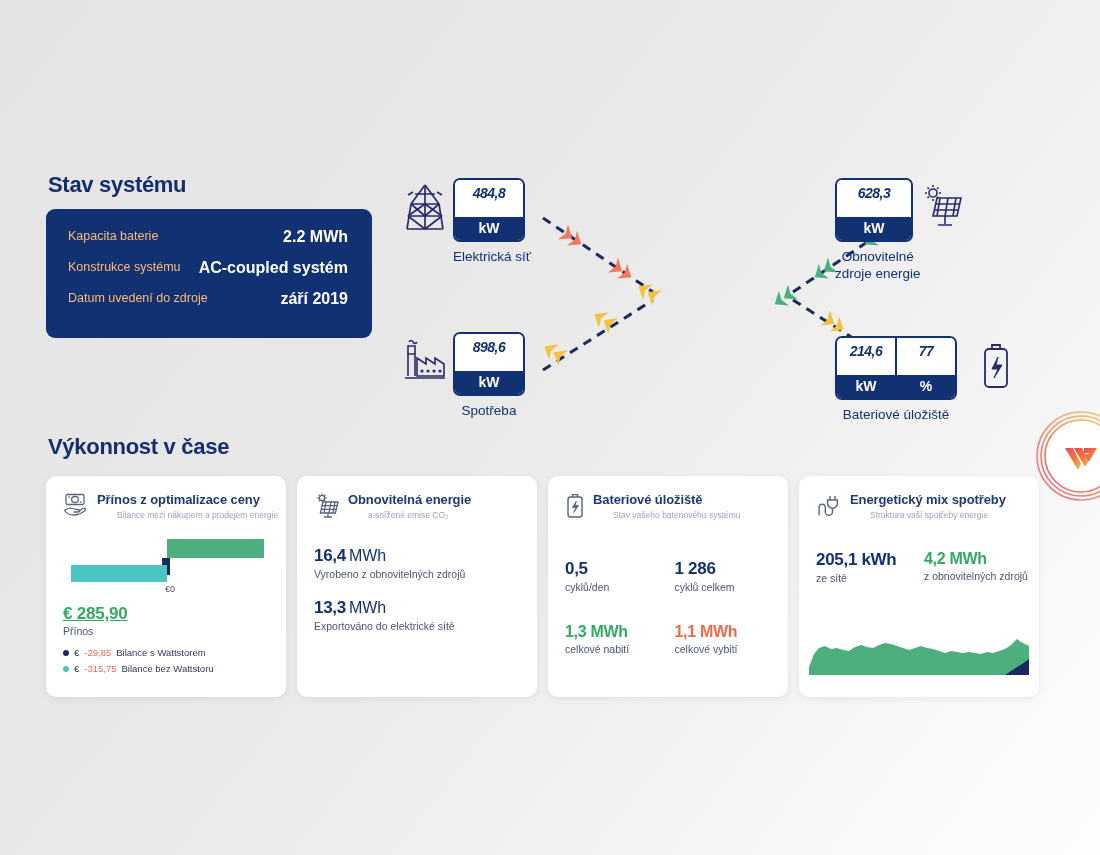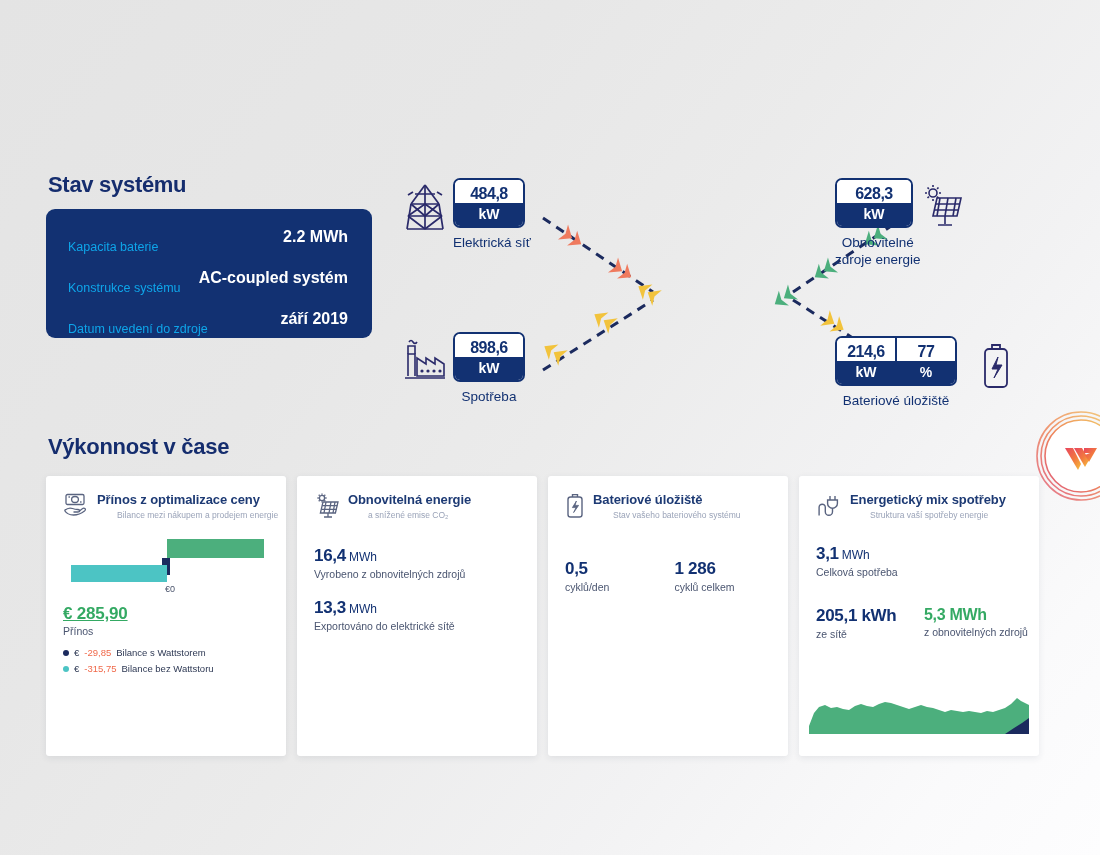--- a/index.html
+++ b/index.html
@@ -34,24 +34,23 @@
   }
   .status-row {
     display: flex;
     justify-content: space-between;
     align-items: flex-start;
     margin-bottom: 13px;
     gap: 8px;
   }
   .status-label {
     font-size: 12.5px;
-    color: #0ea5e9;
+    color: #fdba74;
     line-height: 1.35;
     max-width: 140px;
-    margin-top: 11px;
   }
   .status-value {
     font-size: 16px;
     color: #ffffff;
     font-weight: bold;
     text-align: right;
     white-space: nowrap;
   }
 
   
@@ -62,23 +61,24 @@
   .value-box {
     border: 2px solid #123172;
     border-radius: 7px;
     overflow: hidden;
     background: #fff;
     display: flex;
   }
   .vb-col { flex: 1; }
   .vb-col + .vb-col { border-left: 2px solid #123172; }
   .vb-num {
-    font-size: 16px; font-weight: bold; color: #123172;
-    text-align: center; padding: 5px 10px 0; letter-spacing: -0.5px;
+    font-size: 14px; font-weight: bold; color: #123172;
+    text-align: center; padding: 5px 10px 16px; letter-spacing: -0.5px;
     background: #fff;
+    font-style: italic;
   }
   .vb-unit {
     font-size: 14px; font-weight: bold; color: #fff;
     background: #123172; text-align: center; padding: 3px 10px 4px;
   }
   .node-label {
     margin-top: 7px;
     font-size: 13.5px;
     color: #123172;
     text-align: center;
@@ -91,24 +91,24 @@
   .center-logo {
     position: absolute;
     left: 640px; top: 250px;
     width: 92px; height: 92px;
   }
 
   
   .card {
     position: absolute;
     background: #fff;
-    border-radius: 3px;
+    border-radius: 10px;
     box-shadow: 0 2px 7px rgba(40,50,80,0.09);
     top: 476px;
-    height: 280px;
+    height: 221px;
     padding: 16px 4px 0 17px;
   }
   #card-1 { left: 46px;  width: 240px; }
   #card-2 { left: 297px; width: 240px; }
   #card-3 { left: 548px; width: 240px; }
   #card-4 { left: 799px; width: 240px; }
 
   .card-head { display: flex; align-items: flex-start; gap: 8px; margin-bottom: 4px; }
   .card-head-icon { flex: 0 0 auto; color: #4c5a80; margin-top: 1px; }
   .card-title {
@@ -116,21 +116,21 @@
     line-height: 1.2; letter-spacing: -0.1px;
   }
   .card-sub {
     font-size: 8.5px; color: #9aa3b8; margin-top: 2px; line-height: 1.2; margin-left: 20px;
   }
 
   .metric { margin-top: 12px; }
   .metric-val {
     font-size: 17px; font-weight: bold; color: #123172; letter-spacing: -0.3px;
   }
-  .metric-unit { font-size: 12px; font-weight: normal; color: #123172; margin-left: 3px; }
+  .metric-unit { font-size: 16px; font-weight: normal; color: #123172; margin-left: 3px; }
   .metric-cap { font-size: 10.5px; color: #4a5570; margin-top: 2px; }
 
   .metric.green .metric-val { color: #34a963; font-size: 16px; }
   .metric.red .metric-val { color: #f0694a; font-size: 16px; }
 
   .metric-grid { display: flex; justify-content: space-between; }
   .metric-grid .metric { flex: 1; }
 
   
   .wf-wrap { position: absolute; left: 17px; top: 60px; width: 206px; height: 62px; }
@@ -450,51 +450,55 @@
     <div class="metric">
       <div class="metric-val">0,5</div>
       <div class="metric-cap">cyklů/den</div>
     </div>
     <div class="metric">
       <div class="metric-val">1 286</div>
       <div class="metric-cap">cyklů celkem</div>
     </div>
   </div>
 
+  <div class="metric-grid" style="margin-top:18px;">
+    <div class="metric green">
+      <div class="metric-val">1,3 MWh</div>
+      <div class="metric-cap">celkové nabití</div>
+    </div>
+    <div class="metric red">
+      <div class="metric-val">1,1 MWh</div>
+      <div class="metric-cap">celkové vybití</div>
+    </div>
+  </div>
 </div>
 
 <div class="card" id="card-4">
   <div class="card-head">
     <div class="card-head-icon">
       <svg width="26" height="25" viewBox="0 0 26 25" fill="none" stroke="#5a6480" stroke-width="1.4">
         <path d="M14 3 v4 M19 3 v4"></path>
         <path d="M11.6 7 h9.8 v3.4 a4.9 4.9 0 0 1 -4.9 4.9 a4.9 4.9 0 0 1 -4.9 -4.9 z"></path>
         <path d="M16.5 15.3 v3.4 a3.6 3.6 0 0 1 -3.6 3.6 a3.6 3.6 0 0 1 -3.6 -3.6 v-4.4 a3.1 3.1 0 0 0 -3.1 -3.1 a3.1 3.1 0 0 0 -3.1 3.1 v8.2"></path>
       </svg>
     </div>
     <div>
       <div class="card-title">Energetický mix spotřeby</div>
       <div class="card-sub">Struktura vaší spotřeby energie</div>
     </div>
   </div>
 
-  <div class="metric" style="margin-top:22px;">
-    <div>
-      <span class="metric-val">3,1</span><span class="metric-unit">MWh</span>
-    </div>
-    <div class="metric-cap">Celková spotřeba</div>
-  </div>
 
   <div class="metric-grid" style="margin-top:16px;">
     <div class="metric" style="flex:0 0 108px;">
       <div class="metric-val">205,1 kWh</div>
       <div class="metric-cap">ze sítě</div>
     </div>
     <div class="metric green">
-      <div class="metric-val">5,3 MWh</div>
+      <div class="metric-val">4,2 MWh</div>
       <div class="metric-cap">z obnovitelných zdrojů</div>
     </div>
   </div>
 
   <div class="area-wrap">
     <svg width="220" height="48" viewBox="0 0 220 48" preserveAspectRatio="none">
       <path fill="#4caf7d" d="
         M 0 48 L 0 40 L 5 27 L 10 21 L 16 19 L 22 22 L 28 21 L 34 23 L 40 24 L 46 20
         L 52 18 L 58 20 L 64 21 L 70 18 L 76 16 L 82 17 L 88 19 L 94 21 L 100 23
         L 106 21 L 112 19 L 118 21 L 124 22 L 130 24 L 136 26 L 142 24 L 148 25

